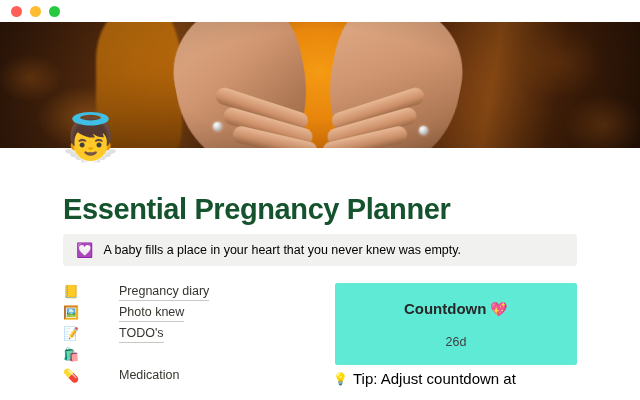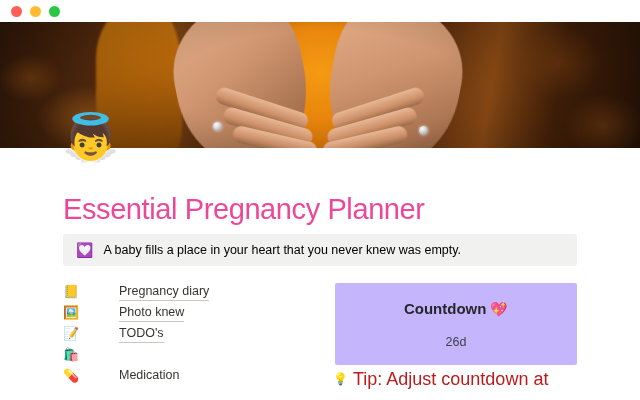--- a/index.html
+++ b/index.html
@@ -149,23 +149,23 @@
     background: #ffffff;
   }
 
   .page-title {
     position: absolute;
     left: 63px;
     top: 44px;
     margin: 0;
     font-size: 29px;
     line-height: 34px;
-    font-weight: normal;
+    font-weight: bold;
     letter-spacing: -0.4px;
-    color: #ec4899;
+    color: #14532d;
     white-space: nowrap;
   }
 
   
   .callout {
     position: absolute;
     left: 63px;
     top: 86px;
     width: 514px;
     height: 32px;
@@ -220,21 +220,21 @@
   .link-row.no-underline .link-label { border-bottom: none; }
 
   
   .countdown-card {
     position: absolute;
     left: 335px;
     top: 135px;
     width: 242px;
     height: 82px;
     box-sizing: border-box;
-    background: #c4b5fd;
+    background: #5eead4;
     border-radius: 2px;
     display: flex;
     flex-direction: column;
     align-items: center;
     justify-content: center;
   }
   .countdown-title {
     font-size: 15px;
     line-height: 19px;
     font-weight: bold;
@@ -257,23 +257,23 @@
     display: flex;
     align-items: center;
     white-space: nowrap;
   }
   .tip-emoji {
     font-size: 12px;
     line-height: 15px;
     margin-right: 5px;
   }
   .tip-text {
-    font-size: 18px;
-    line-height: 16px;
-    color: #b91c1c;
+    font-size: 15px;
+    line-height: 16px;
+    color: #000000;
   }
   .tip-url {
     font-size: 12.5px;
     line-height: 16px;
     color: #9b9a97;
     margin-left: 4px;
   }
 </style>
 </head>
 <body>

